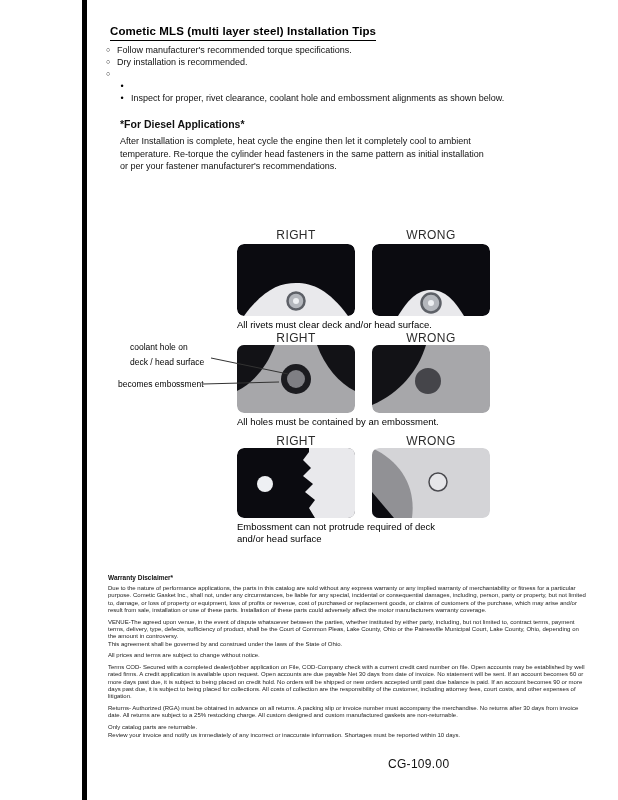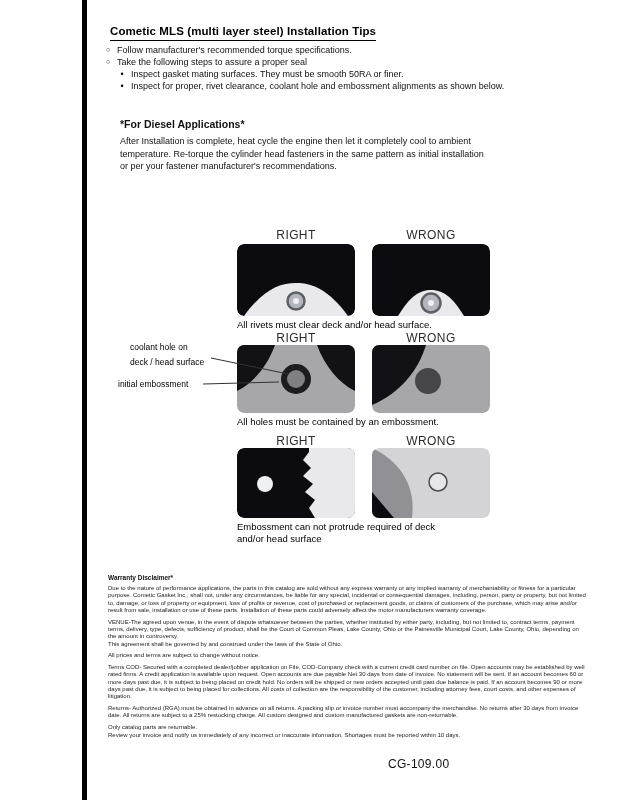--- a/index.html
+++ b/index.html
@@ -53,25 +53,27 @@
     <h1 class="title">Cometic MLS (multi layer steel) Installation Tips</h1>
   </div>
 
   <div class="bullets">
     <div class="b-row">
       <span class="b-mark o">○</span>
       <span>Follow manufacturer's recommended torque specifications.</span>
     </div>
     <div class="b-row">
       <span class="b-mark o">○</span>
-      <span>Take the following steps to assure a proper seal</span>
+      <span>Dry installation is recommended.</span>
+    </div>
+    <div class="b-row">
+      <span class="b-mark o">○</span>
     </div>
     <div class="b-row sub">
       <span class="b-mark f">•</span>
-      <span>Inspect gasket mating surfaces.  They must be smooth 50RA or finer.</span>
     </div>
     <div class="b-row sub">
       <span class="b-mark f">•</span>
       <span>Inspect for proper, rivet clearance, coolant hole and embossment alignments as shown below.</span>
     </div>
   </div>
 
   <div class="diesel">
     <div class="d-head">*For Diesel Applications*</div>
     <p>After Installation is complete, heat cycle the engine then let it completely cool to ambient
@@ -108,21 +110,21 @@
         <circle cx="59" cy="59" r="9.5" fill="#b4b7bd" stroke="#5d6067" stroke-width="2.5"></circle>
         <circle cx="59" cy="59" r="3" fill="#eef0f3"></circle>
       </g>
     </svg>
     <div class="fig-cap" style="left:129px; top:91px;">All rivets must clear deck and/or head surface.</div>
 
     <div class="fig-label" style="left:129px; top:103px;">RIGHT</div>
     <div class="fig-label" style="left:264px; top:103px;">WRONG</div>
     <div class="fig-ann" style="left:22px; top:112px; width:104px;">coolant hole on
 deck / head surface</div>
-    <div class="fig-ann" style="left:10px; top:149px;">initial embossment</div>
+    <div class="fig-ann" style="left:10px; top:149px;">becomes embossment</div>
     <svg class="fig-img" style="left:129px; top:117px;" width="118" height="68" viewBox="0 0 118 68">
       <defs>
           <clipPath id="c3">
             <rect width="118" height="68" rx="7"></rect>
           </clipPath>
         </defs>
       <g clip-path="url(#c3)">
         <rect width="118" height="68" rx="7" fill="#a7a7aa"></rect>
         <path d="M0,0 L38,0 C30,22 16,38 0,46 Z" fill="#121216"></path>
         <path d="M118,0 L80,0 C88,22 102,38 118,46 Z" fill="#121216"></path>

